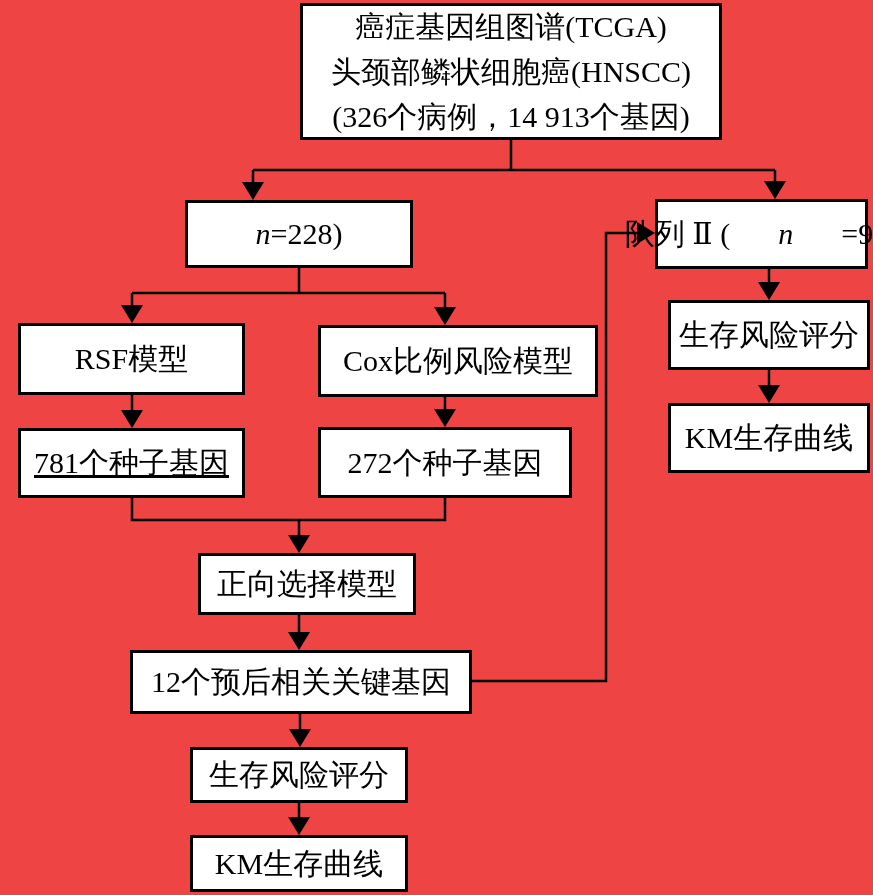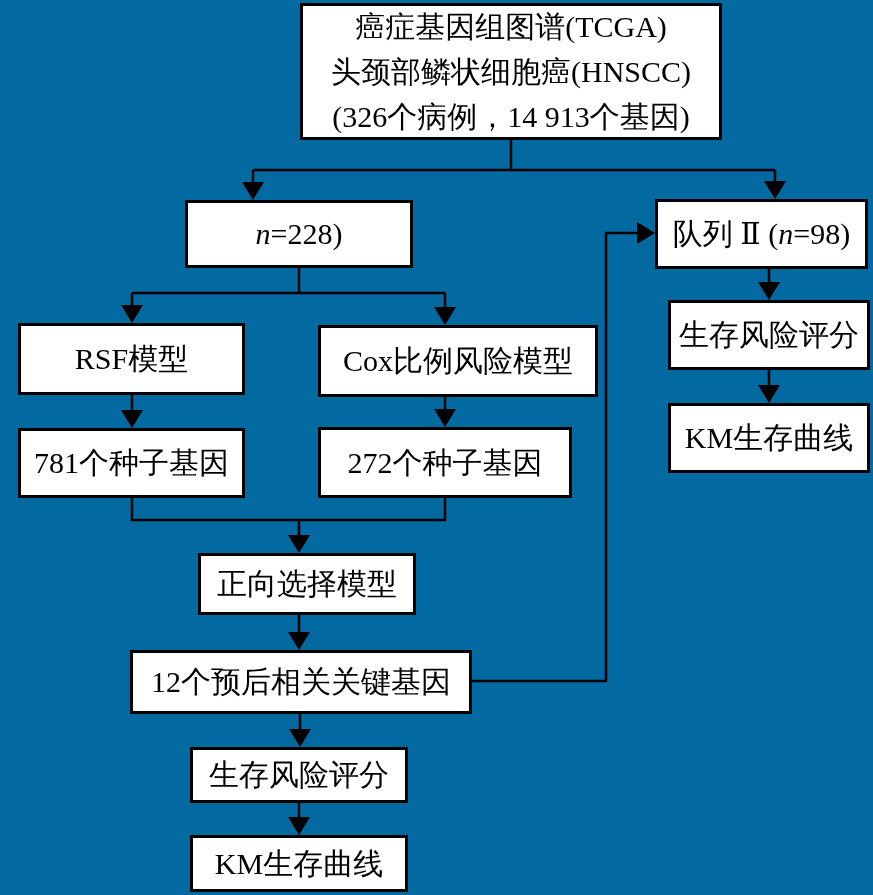--- a/index.html
+++ b/index.html
@@ -2,21 +2,21 @@
 <html><head>
 <meta charset="utf-8">
 <style>
   * { margin: 0; padding: 0; box-sizing: border-box; }
   html, body { background: #ffffff; }
   body { font-family: "Liberation Serif", "DejaVu Serif", serif; color: #000; }
   .canvas {
     position: relative;
     width: 873px;
     height: 895px;
-    background: #0369a1;
+    background: #ef4444;
     overflow: hidden;
   }
   .connectors {
     position: absolute;
     left: 0; top: 0;
     width: 873px; height: 895px;
   }
   .node {
     position: absolute;
     background: #ffffff;
@@ -28,24 +28,24 @@
     font-size: 30px;
     line-height: 1.25;
     white-space: nowrap;
   }
   .node.multiline { flex-direction: column; line-height: 45px; }
   .node i { font-style: italic; }
 
   
   #n-tcga      { left: 300px; top: 3px;   width: 422px; height: 137px; }
   #n-cohort1   { left: 185px; top: 200px; width: 228px; height: 68px;  }
-  #n-cohort2   { left: 655px; top: 199px; width: 213px; height: 70px;  }
+  #n-cohort2   { left: 655px; top: 199px; width: 213px; height: 70px; gap: 48px;  }
   #n-rsf       { left: 18px;  top: 323px; width: 227px; height: 72px;  }
   #n-cox       { left: 318px; top: 325px; width: 280px; height: 72px; text-align: center;  }
-  #n-seed781   { left: 18px;  top: 428px; width: 227px; height: 70px;  }
+  #n-seed781   { left: 18px;  top: 428px; width: 227px; height: 70px; text-decoration: underline;  }
   #n-seed272   { left: 318px; top: 427px; width: 254px; height: 71px;  }
   #n-forward   { left: 190px; top: 553px; width: 218px; height: 62px; margin-left: 8px;  }
   #n-genes12   { left: 130px; top: 650px; width: 342px; height: 64px;  }
   #n-score-l   { left: 190px; top: 747px; width: 218px; height: 56px;  }
   #n-km-l      { left: 190px; top: 835px; width: 218px; height: 57px;  }
   #n-score-r   { left: 668px; top: 300px; width: 202px; height: 70px;  }
   #n-km-r      { left: 668px; top: 403px; width: 202px; height: 70px;  }
 </style>
 </head>
 <body>

